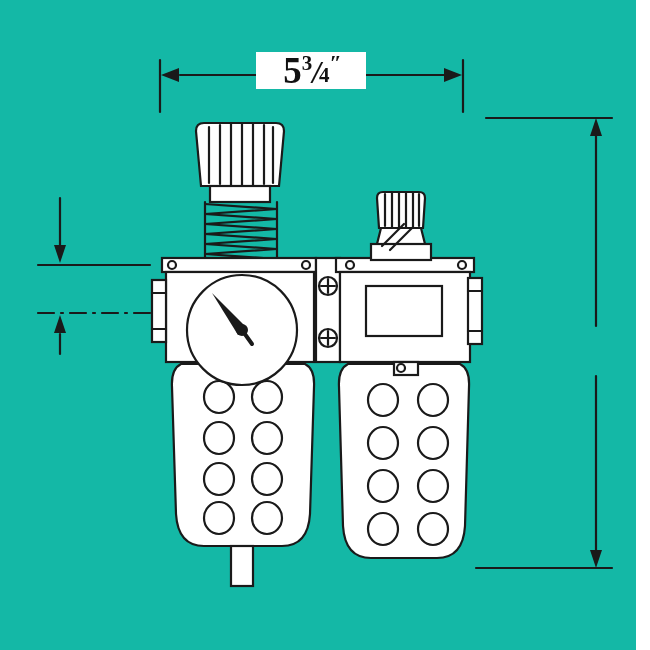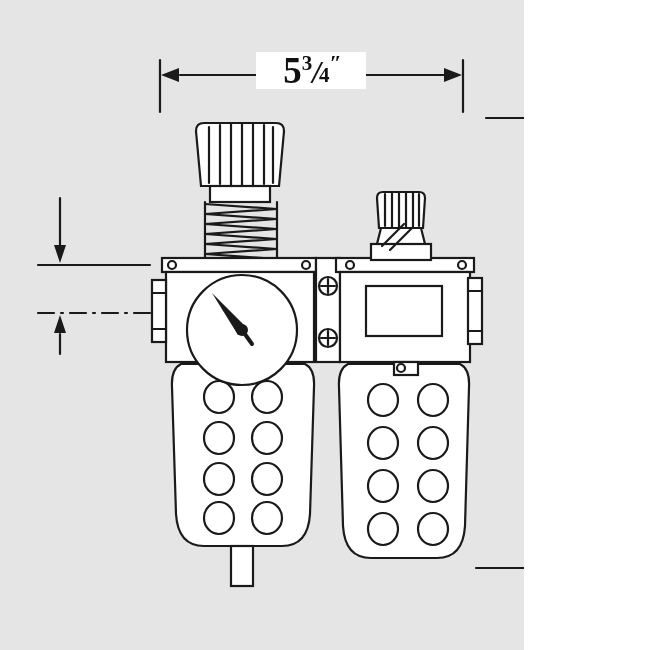--- a/index.html
+++ b/index.html
@@ -1,16 +1,16 @@
 <!DOCTYPE html>
 <html><head>
 <meta charset="utf-8">
 <style>
   html,body{margin:0;padding:0;background:#ffffff;}
-  #stage{position:relative;width:524px;height:650px;background:#e5e5e5;overflow:hidden;
+  #stage{position:relative;width:636px;height:650px;background:#14b8a6;overflow:hidden;
          font-family:"Liberation Serif",serif;}
   svg{position:absolute;left:0;top:0;}
   .dim-label{position:absolute;font-weight:700;color:#111;white-space:nowrap;
              text-align:center;background:#ffffff;line-height:1;}
   .whole{font-size:37px;}
   .fnum{font-size:21px;position:relative;top:-13px;}
   .fslash{font-size:31px;font-style:italic;letter-spacing:-2px;}
   .fden{font-size:21px;position:relative;top:-1px;}
   .funit{font-size:22px;position:relative;top:-13px;font-style:italic;letter-spacing:-3px;}
 </style>

